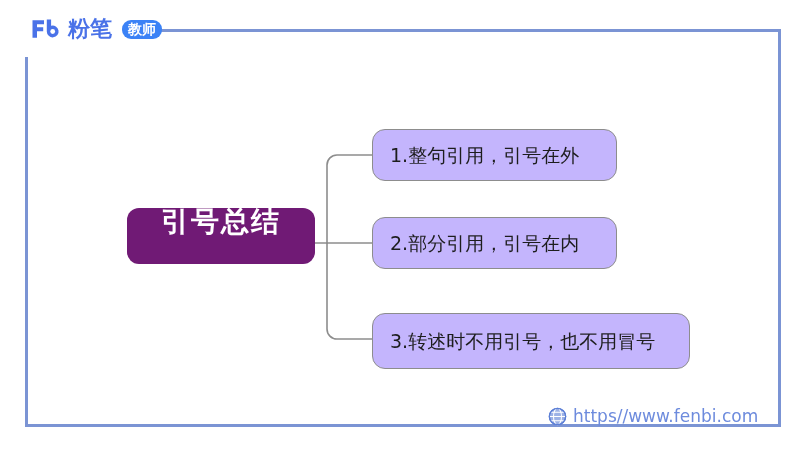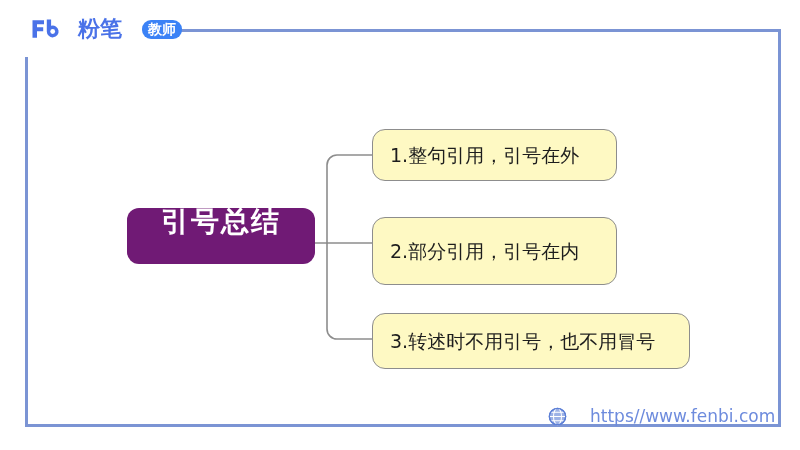--- a/index.html
+++ b/index.html
@@ -53,21 +53,21 @@
   }
 
   
   #logo {
     position: absolute;
     left: 30px;
     top: 14px;
     height: 30px;
     display: flex;
     align-items: center;
-    gap: 18px;
+    gap: 8px;
   }
   .logo-mark {
     display: block;
     width: 30px;
     height: 22px;
   }
   .logo-word {
     font-family: "DejaVu Sans", "Liberation Sans", sans-serif;
     font-size: 22px;
     font-weight: bold;
@@ -125,46 +125,46 @@
     letter-spacing: 2px;
     line-height: 1;
     white-space: nowrap;
   }
 
   .branch-node {
     position: absolute;
     box-sizing: border-box;
     border: 1.5px solid #8d8d8d;
     border-radius: 13px;
-    background: #fef9c3;
+    background: #c4b5fd;
     display: flex;
     align-items: center;
     padding-left: 17px;
     padding-right: 17px;
   }
   .branch-label {
     color: #1d1d1d;
     font-family: "DejaVu Sans", "Liberation Sans", sans-serif;
     font-size: 19px;
     font-weight: normal;
     line-height: 1;
     white-space: nowrap;
   }
   #branch-0 { left: 372px; top: 129px; width: 245px; height: 52px; }
-  #branch-1 { left: 372px; top: 217px; width: 245px; height: 68px; }
+  #branch-1 { left: 372px; top: 217px; width: 245px; height: 52px; }
   #branch-2 { left: 372px; top: 313px; width: 318px; height: 56px; }
 
   
   #footer {
     position: absolute;
     left: 548px;
     top: 407px;
     display: flex;
     align-items: center;
-    gap: 23px;
+    gap: 6px;
   }
   .globe-icon { display: block; width: 19px; height: 19px; }
   .footer-url {
     color: #6d8bdd;
     font-family: "DejaVu Sans", "Liberation Sans", sans-serif;
     font-size: 17px;
     line-height: 1;
     white-space: nowrap;
   }
 </style>

